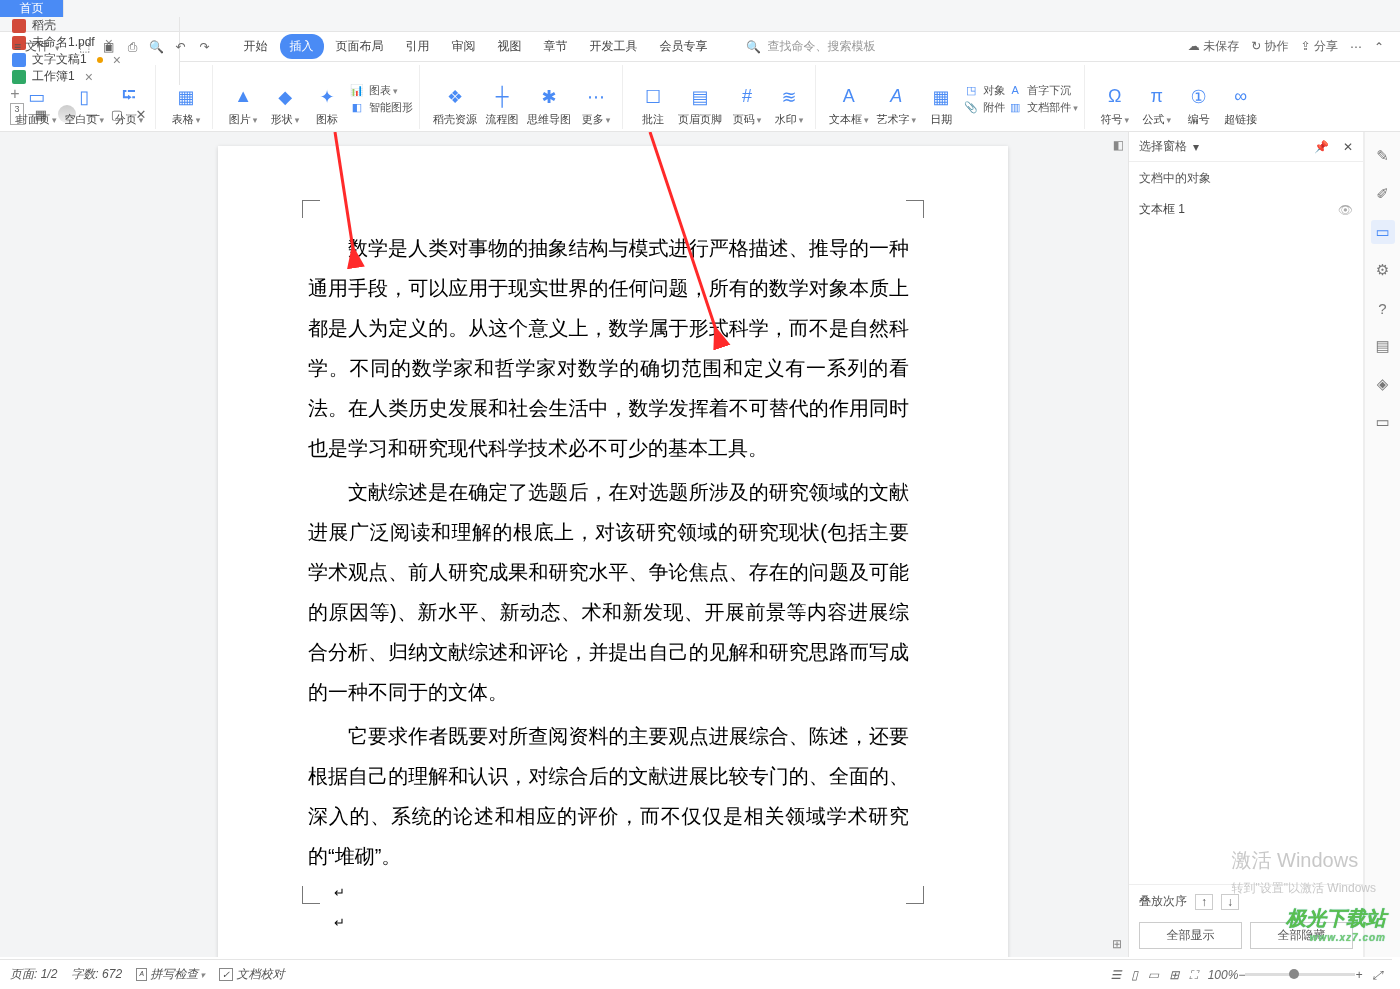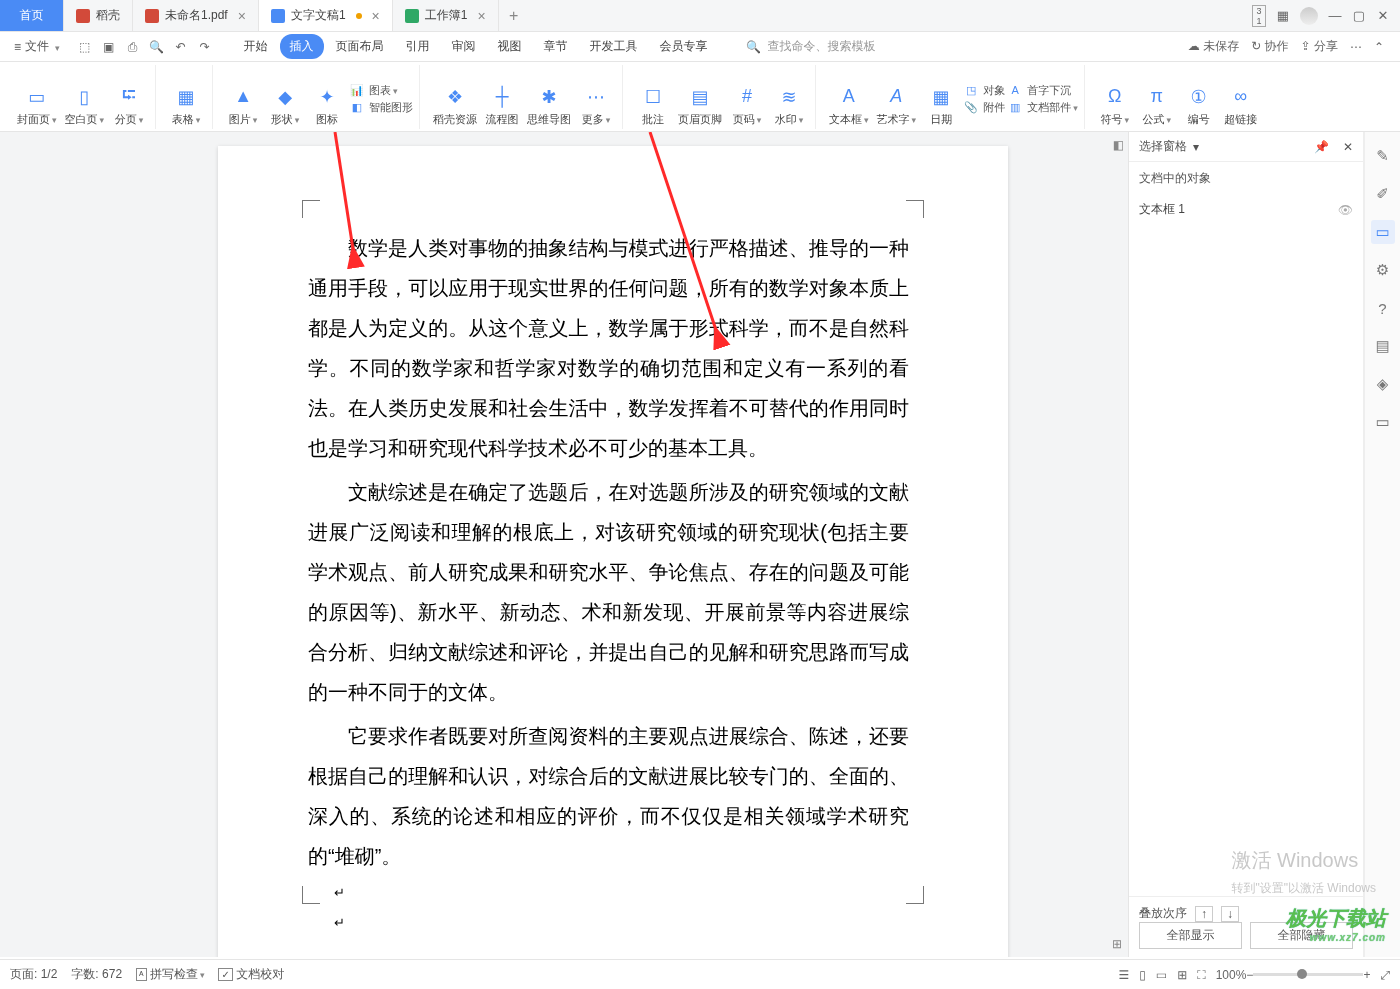--- a/index.html
+++ b/index.html
@@ -1,19 +1,19 @@
 <!DOCTYPE html>
 <html><head>
 <meta charset="utf-8">
 <style>
 * { margin:0; padding:0; box-sizing:border-box; font-family:"Microsoft YaHei","PingFang SC",sans-serif; }
 body { width:1400px; height:989px; background:#fff; overflow:hidden; font-size:12px; color:#333; position:relative; }
 
 
-.titlebar { height:32px; display:flex; align-items:stretch; background:#f5f6f7; border-bottom:1px solid #e5e5e5; }
+.titlebar { height:32px; display:flex; align-items:stretch; background:#f5f6f7; border-bottom:1px solid #e5e5e5;flex-direction:column; }
 .tab { display:flex; align-items:center; padding:0 12px; gap:6px; border-right:1px solid #e5e5e5; cursor:pointer; font-size:12px; color:#444; max-width:180px;}
 .tab.home { background:#4a8bf5; color:#fff; width:64px; justify-content:center;}
 .tab.active { background:#fff; }
 .tab .icon { width:14px; height:14px; display:inline-block; }
 .tab .close { margin-left:4px; color:#888; font-size:14px; }
 .addtab { width:30px; display:flex;align-items:center;justify-content:center;color:#888;font-size:16px;}
 .titlebar .spacer { flex:1; }
 .wincontrols { display:flex; align-items:center; gap:10px; padding:0 10px; color:#666;}
 .wincontrols .wc { width:14px;text-align:center;font-size:13px; }
 
@@ -57,31 +57,31 @@
 
 
 .panel{width:235px;background:#fff;display:flex;flex-direction:column;border-right:1px solid #eee;}
 .panel .phead{display:flex;align-items:center;padding:6px 10px;gap:6px;color:#555;font-size:12px;border-bottom:1px solid #eee;}
 .panel .phead .pin{margin-left:auto;color:#888;}
 .panel .plabel{padding:8px 10px;color:#555;}
 .panel .pitem{display:flex;align-items:center;padding:6px 10px;color:#444;}
 .panel .pitem .eye{margin-left:auto;color:#aaa;}
 .panel .flex{flex:1;}
 .panel .pfoot{padding:8px 10px;border-top:1px solid #eee;}
-.panel .ordrow{display:flex;align-items:center;gap:8px;color:#555;font-size:12px;margin-bottom:0;}
+.panel .ordrow{display:flex;align-items:center;gap:8px;color:#555;font-size:12px;margin-bottom:12px;}
 .panel .btns{display:flex;gap:8px;}
 .panel .btns button{flex:1;border:1px solid #ccc;background:#fff;padding:4px 0;font-size:12px;color:#555;cursor:pointer;}
 
 
 .rail{width:36px;background:#fafafa;border-left:1px solid #eee;display:flex;flex-direction:column;align-items:center;gap:14px;padding-top:12px;color:#777;}
 .rail .ritem{width:24px;height:24px;display:flex;align-items:center;justify-content:center;font-size:15px;}
 .rail .ritem.active{background:#e6eefc;border-radius:3px;color:#4a8bf5;}
 
 
-.status{position:absolute;left:0;right:0;bottom:0;height:30px;background:#fff;border-top:1px solid #e5e5e5;display:flex;align-items:center;padding:0 10px;font-size:12px;color:#555;gap:14px;}
+.status{position:absolute;left:0;right:8px;bottom:0;height:30px;background:#fff;border-top:1px solid #e5e5e5;display:flex;align-items:center;padding:0 10px;font-size:12px;color:#555;gap:14px;font-style:italic;}
 .status .sright{margin-left:auto;display:flex;align-items:center;gap:10px;color:#666;}
 .status .zoom{display:flex;align-items:center;gap:0;}
 .status .zoom .bar{width:110px;height:3px;background:#ddd;position:relative;}
 .status .zoom .bar .knob{position:absolute;left:40%;top:-4px;width:10px;height:10px;border-radius:50%;background:#888;}
 
 
 .wm1{position:absolute;right:24px;bottom:92px;color:#c8c8c8;font-size:20px;}
 .wm2{position:absolute;right:14px;bottom:46px;color:#5bbf4f;font-weight:bold;font-size:20px;font-style:italic;text-shadow:0 0 1px #3a9;margin-top:16px;}
 .wm2 .dl{font-size:10px;color:#7ccc74;display:block;text-align:right;letter-spacing:1px;}
 

